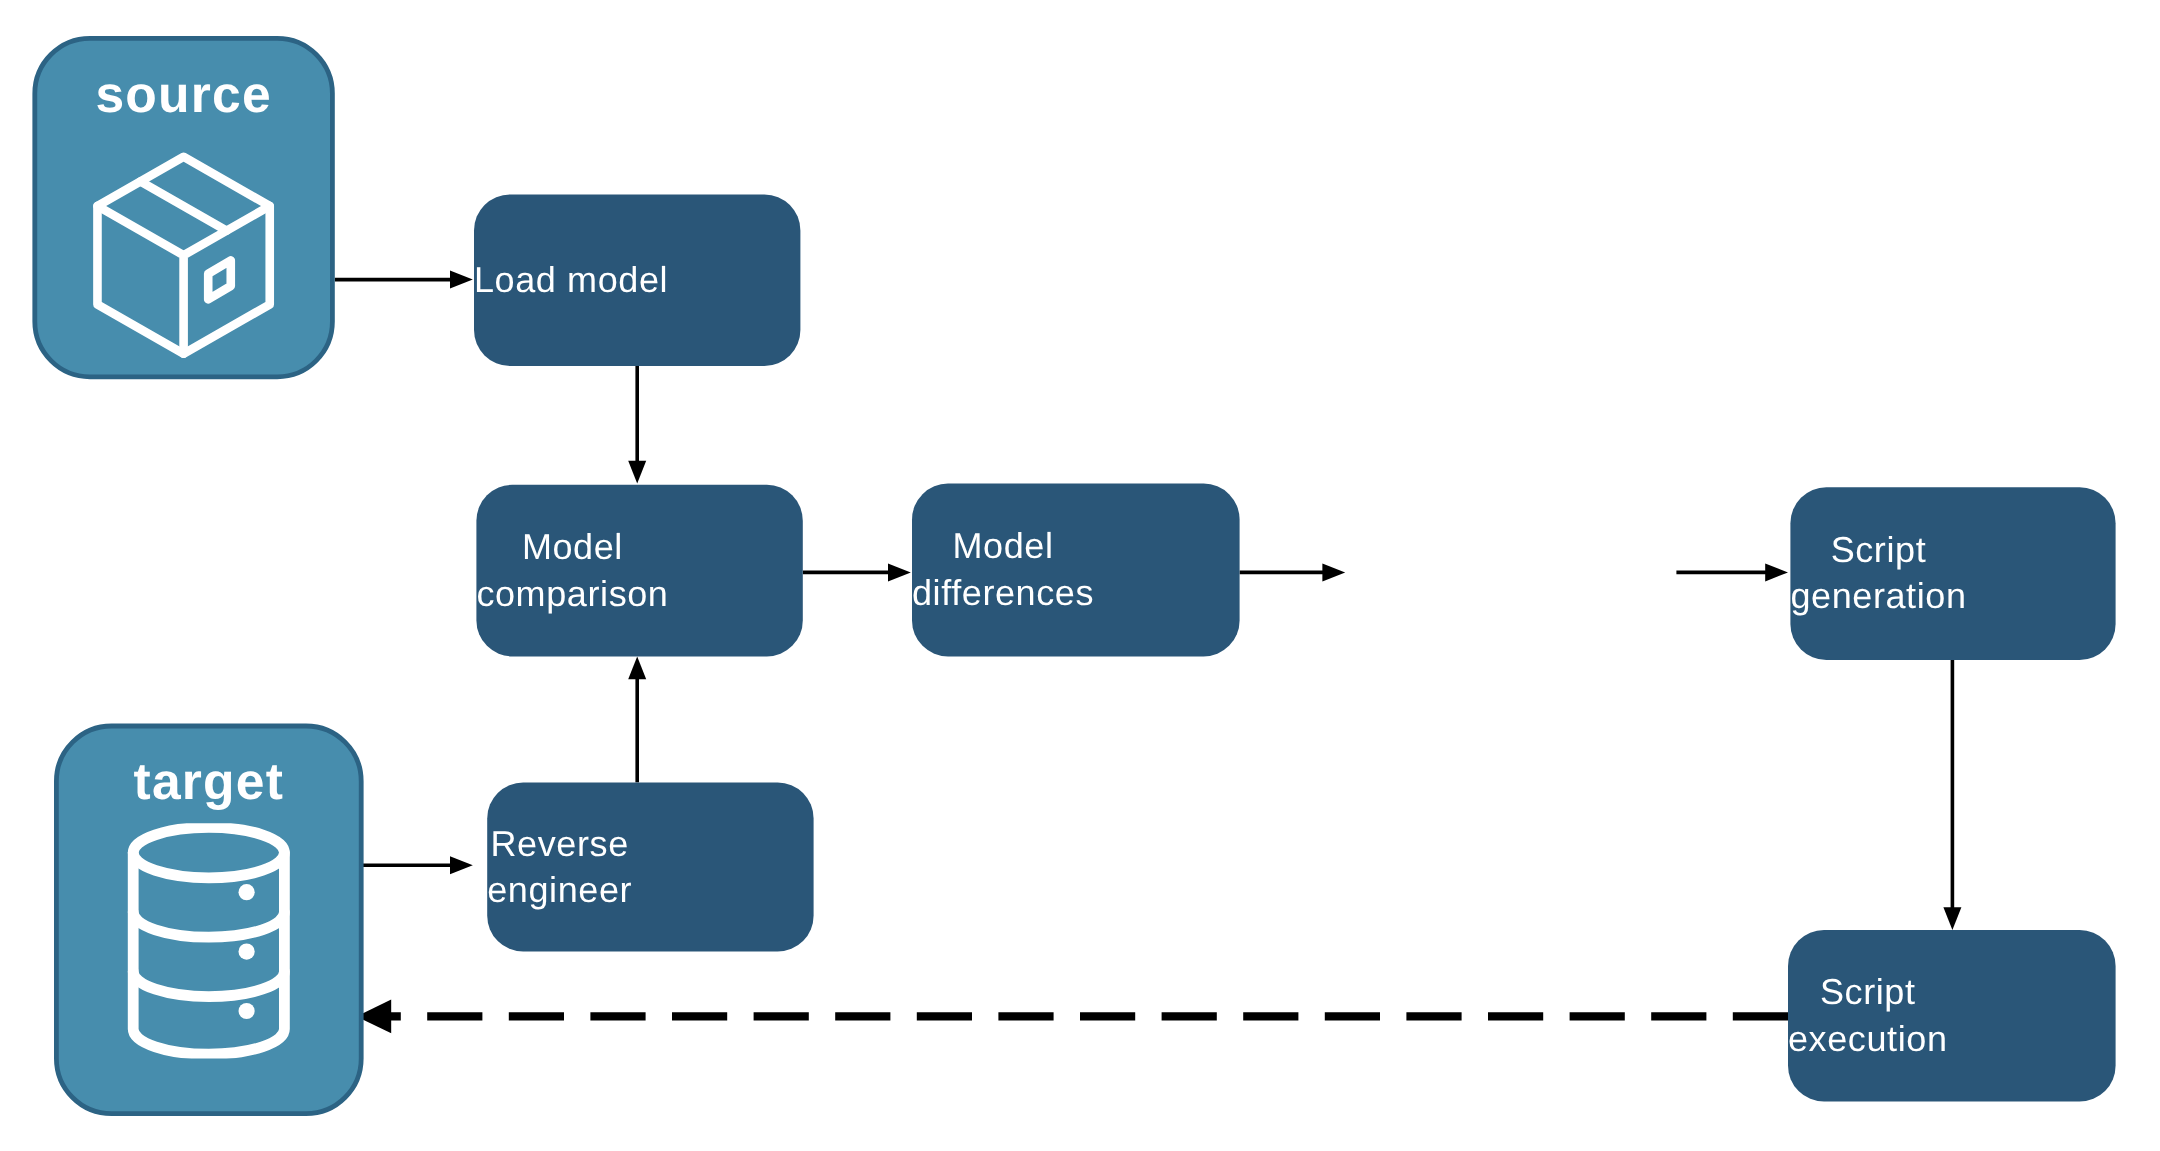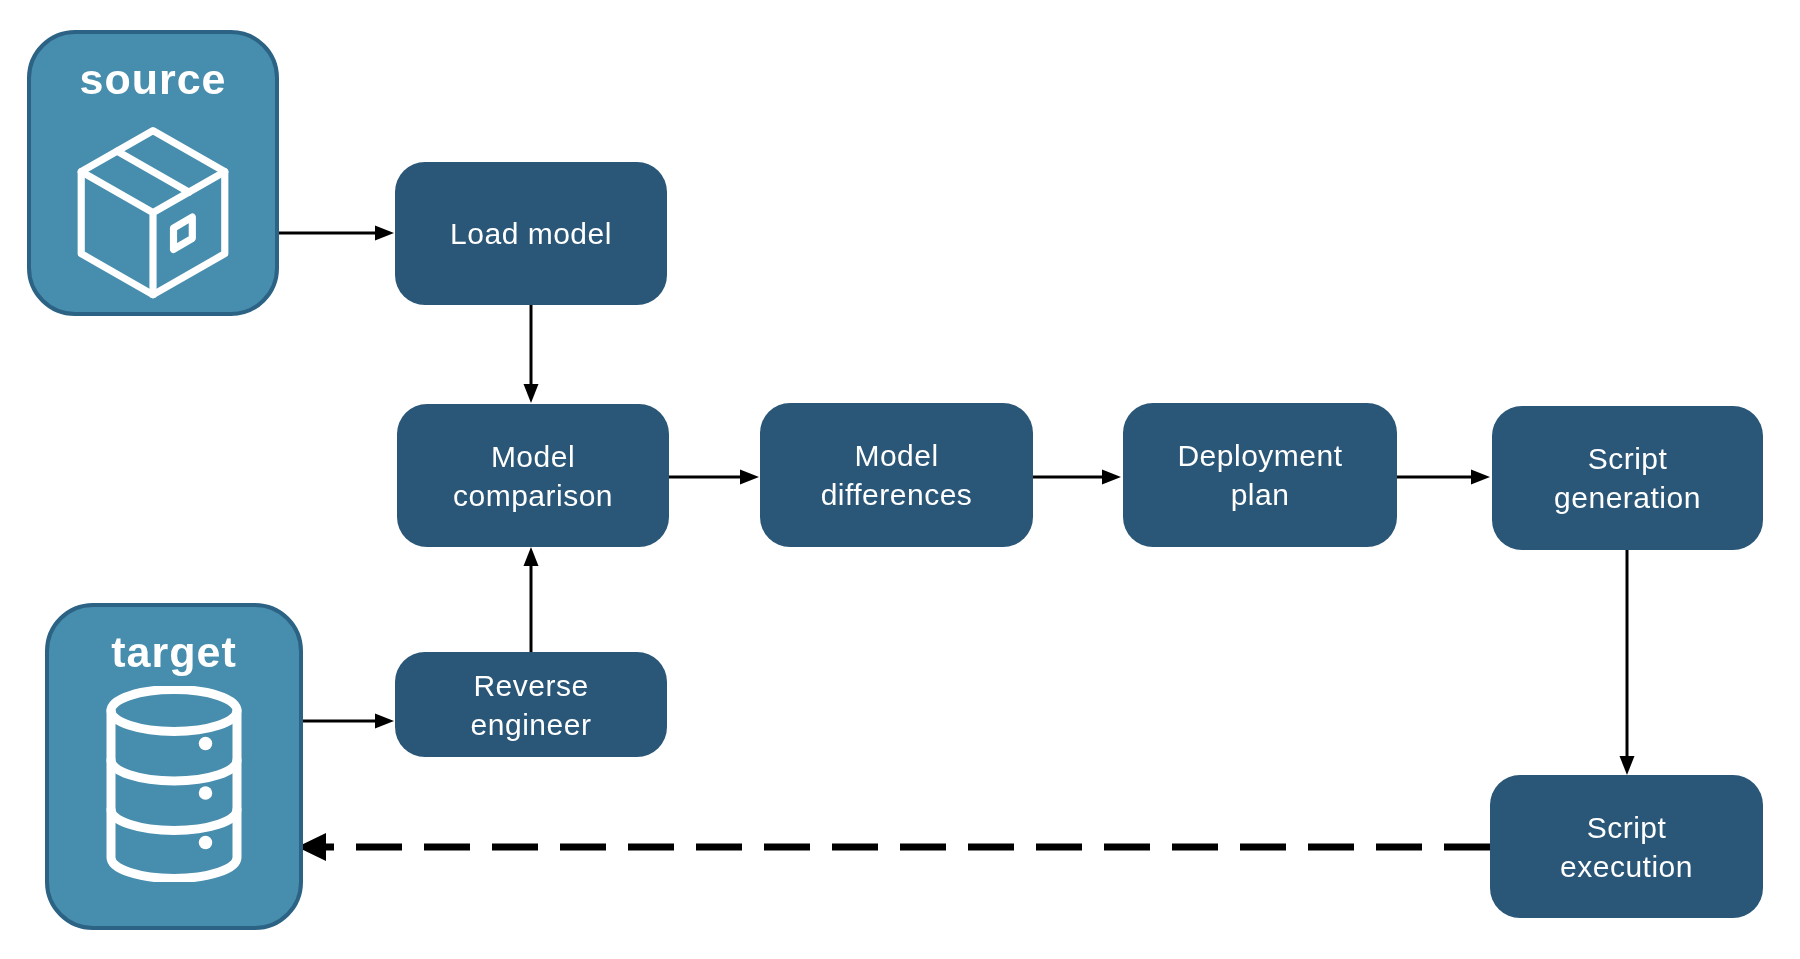--- a/index.html
+++ b/index.html
@@ -44,21 +44,20 @@
   .ep-icon {
     margin-top: 14px;
   }
   .process {
     position: absolute;
     background: var(--process_fill, #2A5678);
     border-radius: 30px;
     box-sizing: border-box;
     display: flex;
     align-items: center;
-    justify-content: center;
     text-align: center;
   }
   .p-label {
     color: var(--label_text, #ffffff);
     font-size: 30px;
     font-weight: 400;
     line-height: 39px;
     letter-spacing: 0.5px;
   }
   .connector-line {
@@ -153,29 +152,26 @@
   </div>
 
   <div class="process" style="left:397px; top:404px; width:272px; height:143px;">
     <span class="p-label">Model<br>comparison</span>
   </div>
 
   <div class="process" style="left:760px; top:403px; width:273px; height:144px;">
     <span class="p-label">Model<br>differences</span>
   </div>
 
-  <div class="process" style="left:1123px; top:403px; width:274px; height:144px;">
-    <span class="p-label">Deployment<br>plan</span>
-  </div>
 
   <div class="process" style="left:1492px; top:406px; width:271px; height:144px;">
     <span class="p-label">Script<br>generation</span>
   </div>
 
-  <div class="process" style="left:395px; top:652px; width:272px; height:105px;">
+  <div class="process" style="left:406px; top:652px; width:272px; height:141px;">
     <span class="p-label">Reverse<br>engineer</span>
   </div>
 
   <div class="process" style="left:1490px; top:775px; width:273px; height:143px;">
     <span class="p-label">Script<br>execution</span>
   </div>
 
 </div>
 
 </body></html>

